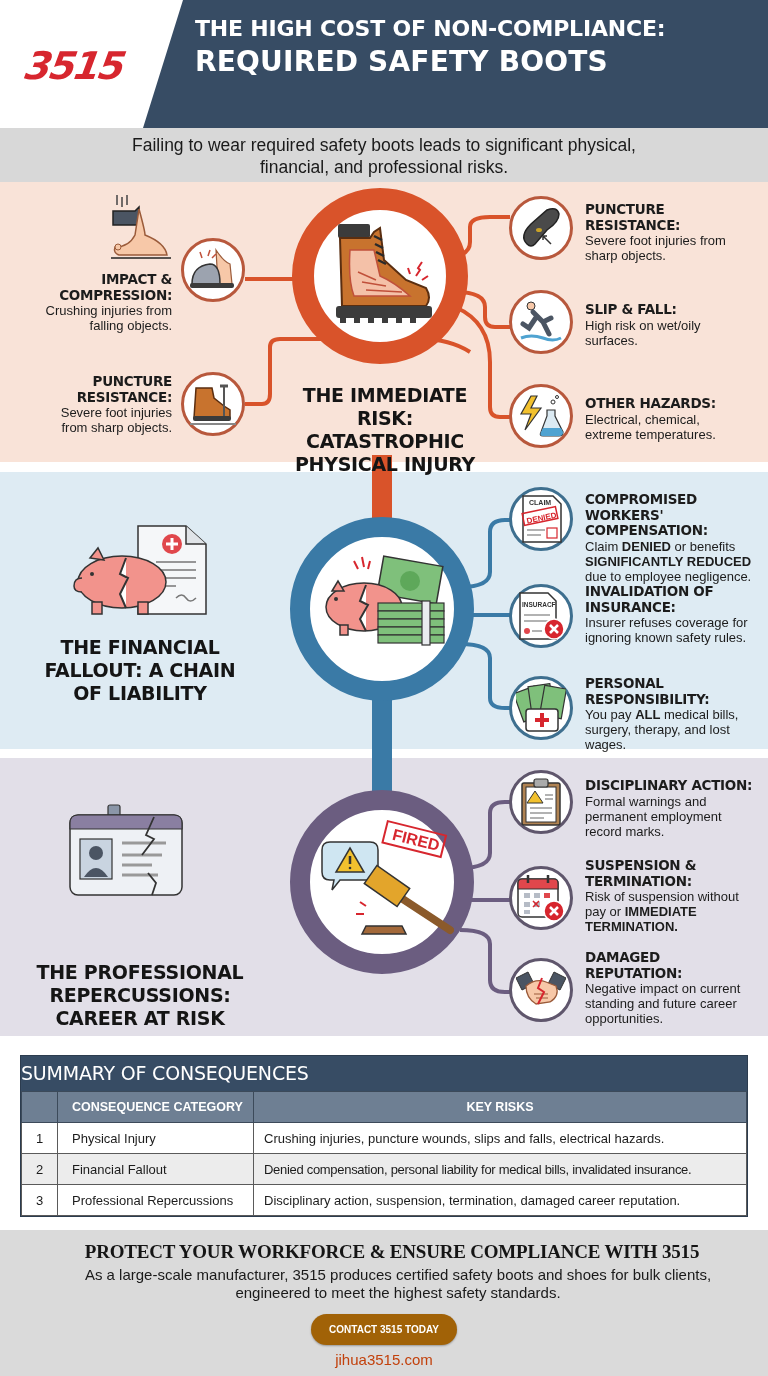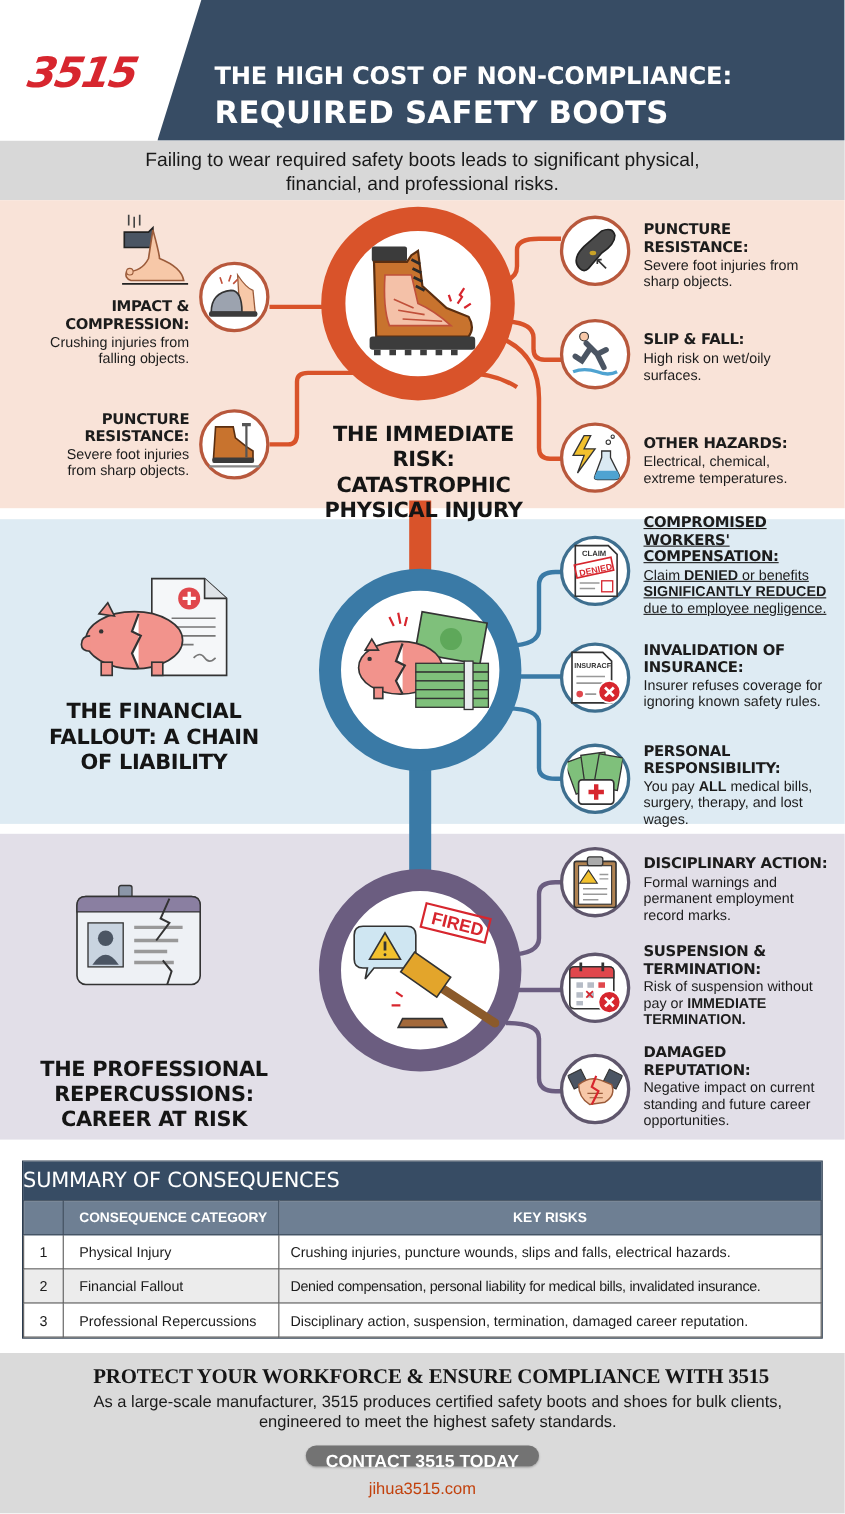--- a/index.html
+++ b/index.html
@@ -6,21 +6,21 @@
   html, body { width: 768px; height: 1376px; overflow: hidden; background: #fff; }
   body { font-family: "Liberation Sans", "DejaVu Sans", sans-serif; color: #151515; position: relative; }
 
   
   .header { position: absolute; left: 0; top: 0; width: 768px; height: 128px; background: #fff; }
   .header-band { position: absolute; left: 0; top: 0; width: 768px; height: 128px; background: #374c64;
     clip-path: polygon(183px 0, 768px 0, 768px 128px, 143px 128px); }
   .logo { position: absolute; left: 26px; top: 44px; font-size: 38px; font-weight: bold; font-style: italic;
     color: #d7262e; letter-spacing: -2px; transform: skewX(-10deg); font-family: "DejaVu Sans", sans-serif; }
   .title { position: absolute; left: 195px; top: 14px; width: 560px; color: #fff; font-weight: bold;
-    font-family: "DejaVu Sans", sans-serif; margin-top: 41px; }
+    font-family: "DejaVu Sans", sans-serif; }
   .title .l1 { font-size: 22px; line-height: 30px; letter-spacing: -0.2px; }
   .title .l2 { font-size: 28px; line-height: 36px; letter-spacing: 0.2px; }
 
   .subtitle { position: absolute; left: 0; top: 128px; width: 768px; height: 54px; background: #d8d8d8;
     text-align: center; font-size: 17.5px; line-height: 22px; padding-top: 6px; color: #1a1a1a; }
 
   
   .section { position: absolute; left: 0; width: 768px; }
   .s1 { top: 182px; height: 280px; background: #f9e3d8; }
   .s2 { top: 472px; height: 277px; background: #deebf3; }
@@ -57,22 +57,22 @@
   th.cat { text-align: left; padding-left: 14px; }
   td { height: 31px; border: 1px solid #5a5a5a; padding: 0 10px; color: #1c1c1c; }
   td.num { text-align: center; width: 36px; padding: 0; }
   td.cat { width: 196px; padding-left: 14px; }
   tr.alt td { background: #ececec; }
 
   
   .footer { position: absolute; left: 0; top: 1230px; width: 768px; height: 146px; background: #dadada; text-align: center; }
   .footer .ft { font-weight: bold; font-size: 19px; margin-top: 11px; letter-spacing: -0.2px; font-family: Liberation Serif, serif; margin-left: 16px; }
   .footer .fd { font-size: 15px; line-height: 18px; margin-top: 3px; color: #1a1a1a; padding-left: 28px; }
-  .cta { display: inline-block; margin-top: 12px; background: #737373; color: #fff; font-weight: bold;
-    border-radius: 16px; padding: 0 18px; height: 19px; line-height: 31px; font-size: 16px; box-shadow: 0 1px 2px rgba(0,0,0,0.3); }
+  .cta { display: inline-block; margin-top: 12px; background: #a16207; color: #fff; font-weight: bold;
+    border-radius: 16px; padding: 0 18px; height: 31px; line-height: 31px; font-size: 10px; box-shadow: 0 1px 2px rgba(0,0,0,0.3); }
   .site { font-size: 15px; margin-top: 6px; color: #c2410c; }
 
   .icon-wrap { position: absolute; }
   svg { display: block; }
 </style>
 </head>
 <body>
 
 <div class="header">
   <div class="header-band"></div>
@@ -259,21 +259,21 @@
 <div class="small-circle sc-b" style="left:509px;top:487px;">
   <svg width="48" height="50" viewBox="0 0 48 50">
     <path d="M6 2 H36 L44 10 V48 H6 Z" fill="#fff" stroke="#333" stroke-width="1.5"></path>
     <text x="12" y="11" font-size="7" font-weight="bold" fill="#333" font-family="Liberation Sans, sans-serif">CLAIM</text>
     <rect x="6" y="16" width="34" height="12" transform="rotate(-12 23 22)" fill="none" stroke="#d7262e" stroke-width="1.5"></rect>
     <text x="9" y="27" font-size="8" font-weight="bold" fill="#d7262e" transform="rotate(-12 23 22)" font-family="Liberation Sans, sans-serif">DENIED</text>
     <path d="M10 36 h18 M10 41 h14" stroke="#999" stroke-width="1.5"></path>
     <rect x="30" y="34" width="10" height="10" fill="none" stroke="#d7262e" stroke-width="1.2"></rect>
   </svg>
 </div>
-<div class="item" style="left:585px;top:468px;width:183px;text-decoration:underline;">
+<div class="item" style="left:585px;top:492px;width:183px;">
   <div class="h">COMPROMISED WORKERS'</div>
   <div class="h">COMPENSATION:</div>
   <div><span>Claim </span><b>DENIED</b><span> or benefits</span></div>
   <div><b>SIGNIFICANTLY REDUCED</b></div>
   <div>due to employee negligence.</div>
 </div>
 
 <div class="small-circle sc-b" style="left:509px;top:584px;">
   <svg width="50" height="50" viewBox="0 0 50 50">
     <path d="M4 2 H32 L40 10 V48 H4 Z" fill="#fff" stroke="#333" stroke-width="1.5"></path>

